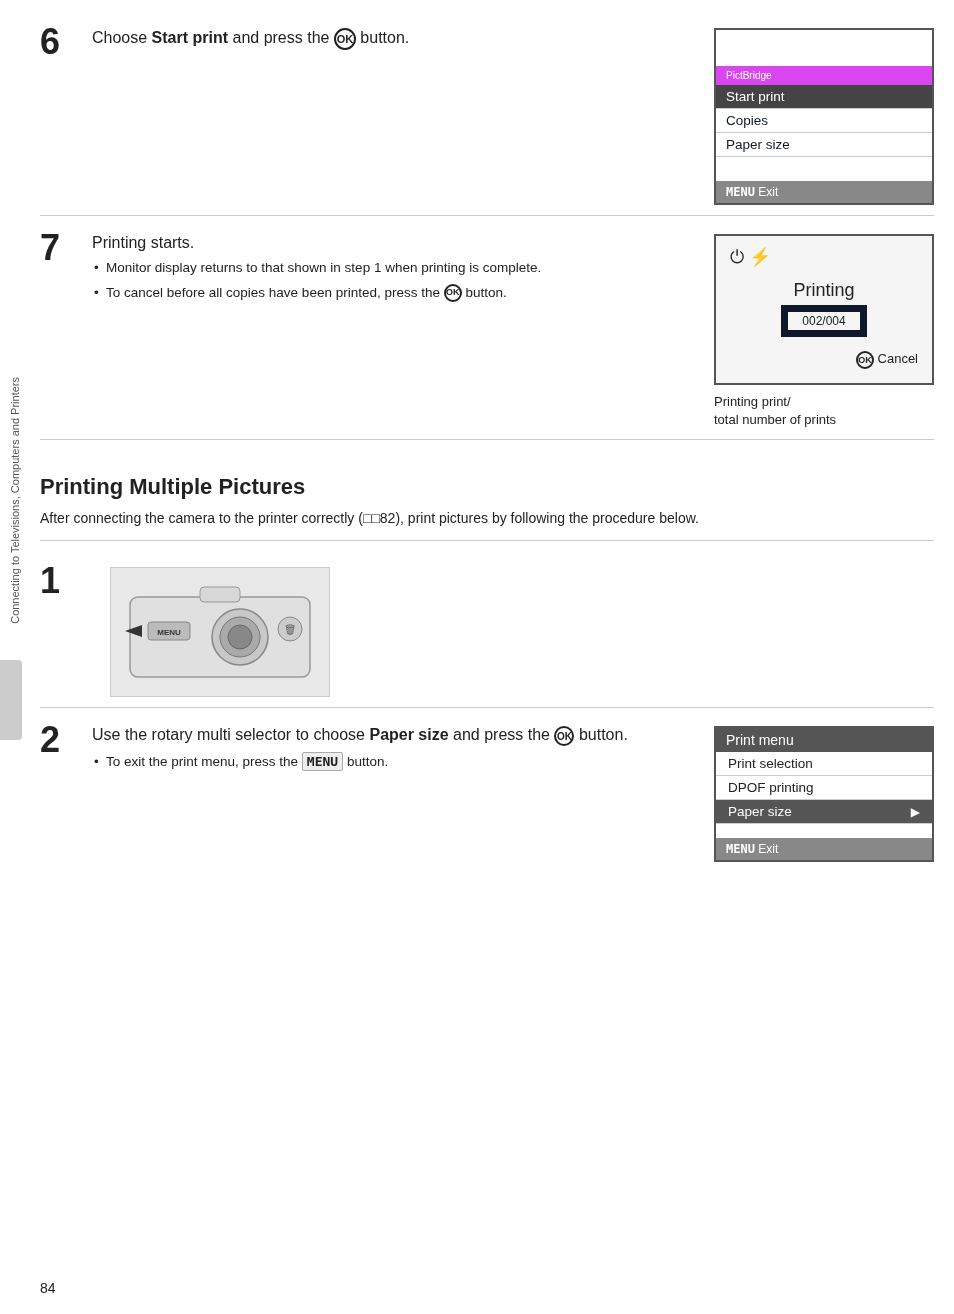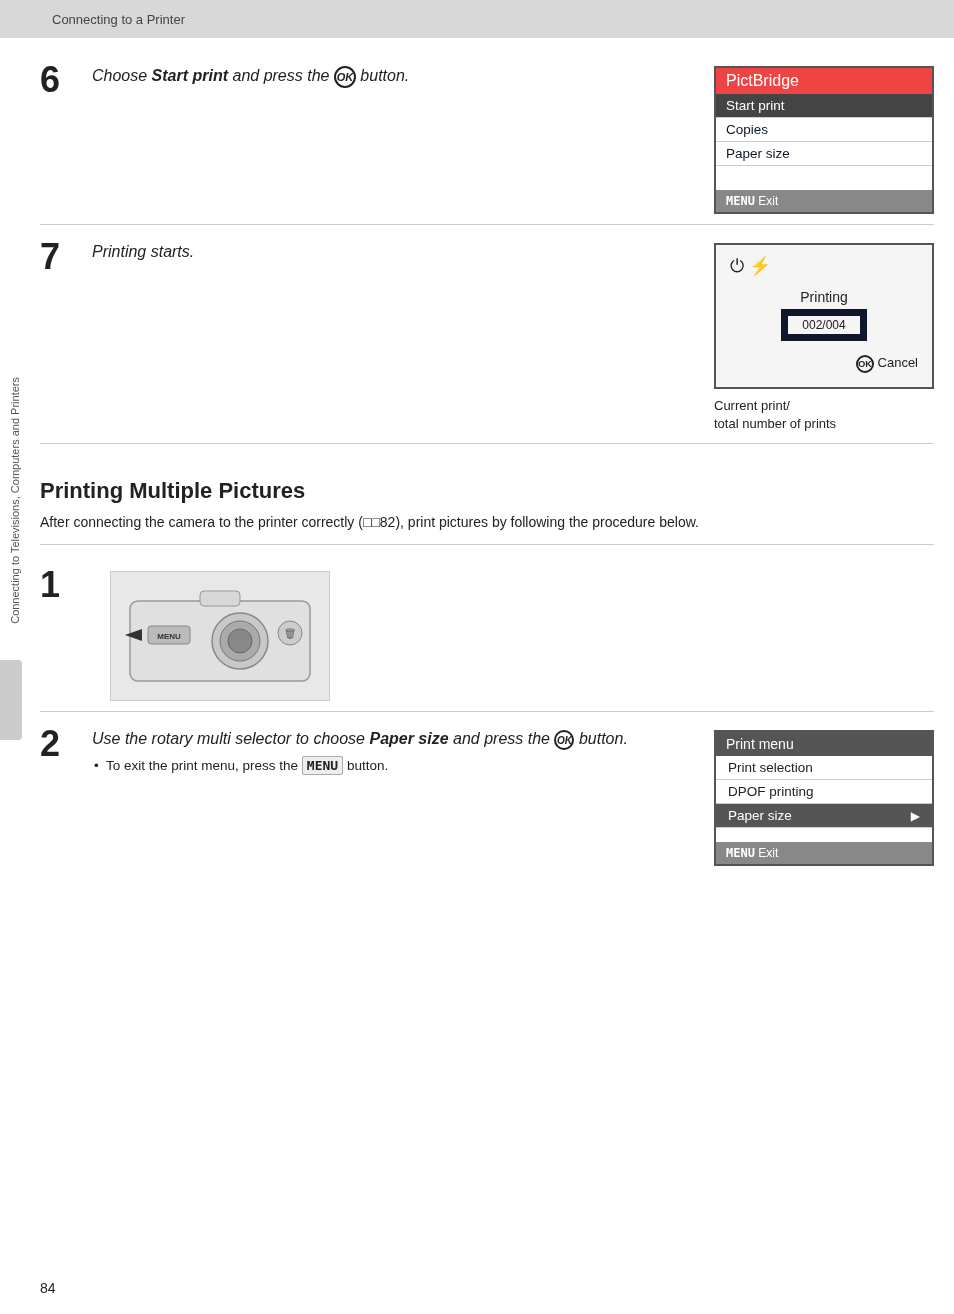--- a/index.html
+++ b/index.html
@@ -82,21 +82,20 @@
       min-width: 52px;
       line-height: 1;
       margin-top: -4px;
     }
     .step-body {
       flex: 1;
     }
     .step-title {
       font-size: 16px;
       margin-bottom: 6px;
-      font-style: italic;
     }
     .step-title strong {
       font-weight: bold;
     }
     .step-bullets {
       list-style: none;
       padding: 0;
     }
     .step-bullets li {
       font-size: 13.5px;
@@ -116,24 +115,25 @@
       flex-shrink: 0;
     }
     
     .menu-box {
       border: 2px solid #555;
       width: 220px;
       font-size: 13.5px;
       background: #fff;
     }
     .menu-box-title {
-      background: #ef4444;
+      background: #d946ef;
       color: #fff;
       padding: 4px 10px;
-      font-size: 16px;
+      font-size: 10px;
+      margin-top: 36px;
     }
     .menu-box-item {
       padding: 4px 10px;
       border-bottom: 1px solid #ccc;
       color: #0f172a;
     }
     .menu-box-item.selected {
       background: #444;
       color: #fff;
     }
@@ -168,21 +168,21 @@
       background: #f5f5f5;
       padding: 10px 14px 14px 14px;
       font-size: 13.5px;
     }
     .print-screen-icons {
       font-size: 18px;
       margin-bottom: 12px;
     }
     .printing-text {
       text-align: center;
-      font-size: 14px;
+      font-size: 18px;
       margin-bottom: 4px;
     }
     .printing-counter {
       border: 7px solid #0f172a;
       text-align: center;
       padding: 2px 14px;
       font-size: 12px;
       display: inline-block;
       margin: 0 auto;
       display: block;
@@ -304,23 +304,20 @@
       font-size: 10px;
       font-weight: bold;
       vertical-align: middle;
     }
   </style>
 </head>
 <body>
 
 <div class="page">
 
-  <div class="header-bar">
-    <span>Connecting to a Printer</span>
-  </div>
 
   <div class="side-label">
     <span class="side-label-text">Connecting to Televisions, Computers and Printers</span>
   </div>
 
   <div class="side-tab"></div>
 
   <div class="content">
 
     <div class="step">
@@ -341,33 +338,37 @@
           <div class="menu-box-spacer"></div>
           <div class="menu-box-footer"><span style="font-family:monospace;font-weight:bold;">MENU</span> Exit</div>
         </div>
       </div>
     </div>
 
     <div class="step" style="align-items:flex-start;">
       <div class="step-num">7</div>
       <div class="step-body">
         <div class="step-title">Printing starts.</div>
+        <ul class="step-bullets">
+          <li>Monitor display returns to that shown in step 1 when printing is complete.</li>
+          <li>To cancel before all copies have been printed, press the <span class="ok-small">OK</span> button.</li>
+        </ul>
       </div>
       <div class="step-image" style="display:flex;flex-direction:column;align-items:flex-start;">
         <div class="print-screen-box">
           <div class="print-screen-icons">⏻ ⚡</div>
           <div class="printing-text">Printing</div>
           <div class="printing-counter">002/004</div>
           <div class="print-cancel">
             <span class="ok-small">OK</span>
             <span>Cancel</span>
           </div>
         </div>
         <div class="print-screen-caption">
-          <span>Current print/</span><br>
+          <span>Printing print/</span><br>
           <span>total number of prints</span>
         </div>
       </div>
     </div>
 
     <div style="padding-top:16px;">
       <div class="section-heading">Printing Multiple Pictures</div>
       <div class="section-intro">
         After connecting the camera to the printer correctly (□□82), print pictures by following the procedure below.
       </div>

